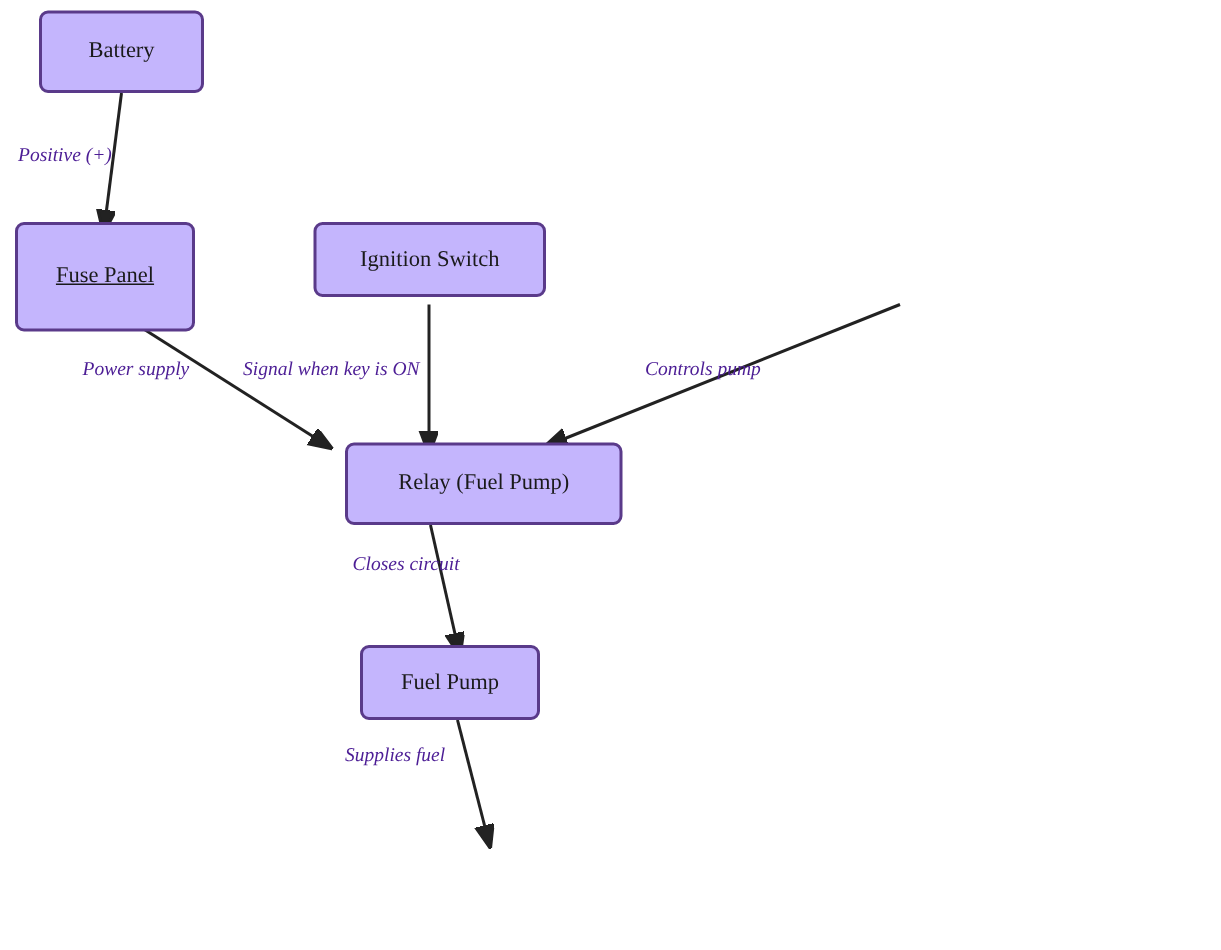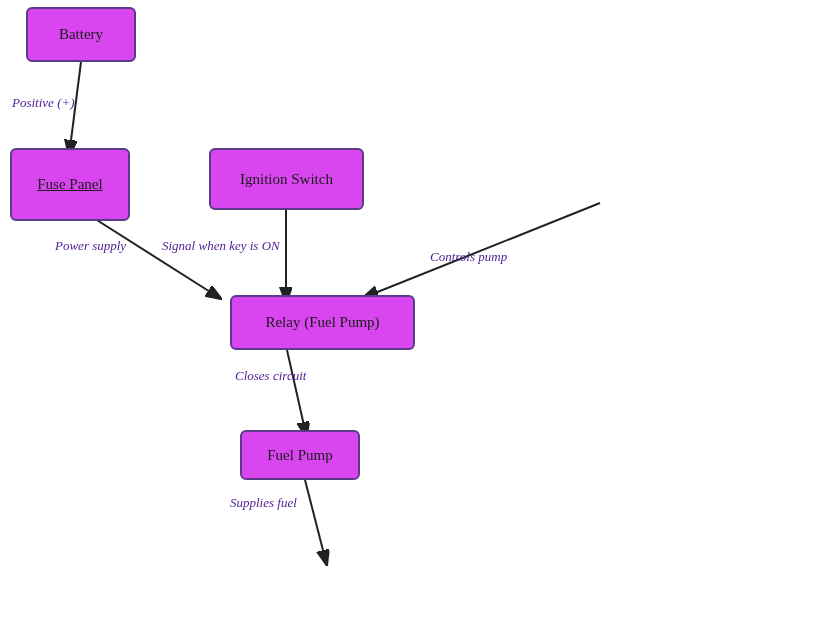--- a/index.html
+++ b/index.html
@@ -14,21 +14,21 @@
     }
 
     .diagram {
       position: relative;
       width: 814px;
       height: 633px;
     }
 
     .node {
       position: absolute;
-      background: #d946ef;
+      background: #c4b5fd;
       border: 2.5px solid #5a3a8a;
       border-radius: 6px;
       display: flex;
       align-items: center;
       justify-content: center;
       font-size: 15px;
       color: #1a1a1a;
       padding: 8px 14px;
       text-align: center;
     }
@@ -82,33 +82,33 @@
 
     <line x1="287" y1="350" x2="305" y2="430" marker-end="url(#arrowhead)" stroke="#222" stroke-width="2"></line>
 
     <line x1="305" y1="480" x2="325" y2="558" marker-end="url(#arrowhead)" stroke="#222" stroke-width="2"></line>
   </svg>
 
   <div class="node" style="left:26px; top:7px; width:110px; height:55px;">Battery</div>
 
   <div class="node" style="left:10px; top:148px; width:120px; height:73px;text-decoration:underline;">Fuse Panel</div>
 
-  <div class="node" style="left:209px; top:148px; width:155px; height:62px;">Ignition Switch</div>
+  <div class="node" style="left:209px; top:148px; width:155px; height:50px;">Ignition Switch</div>
 
 
   <div class="node" style="left:195px; top:295px; width:185px; height:55px;margin-left:35px;">Relay (Fuel Pump)</div>
 
   <div class="node" style="left:240px; top:430px; width:120px; height:50px;">Fuel Pump</div>
 
 
   <div class="label" style="left:12px; top:95px;">Positive (+)</div>
 
   <div class="label" style="left:55px; top:238px;">Power supply</div>
 
   <div class="label" style="left:162px; top:238px;">Signal when key is ON</div>
 
-  <div class="label" style="left:430px; top:238px;margin-top:11px;">Controls pump</div>
+  <div class="label" style="left:430px; top:238px;">Controls pump</div>
 
   <div class="label" style="left:235px; top:368px;">Closes circuit</div>
 
   <div class="label" style="left:230px; top:495px;">Supplies fuel</div>
 
 </div>
 
 </body></html>

